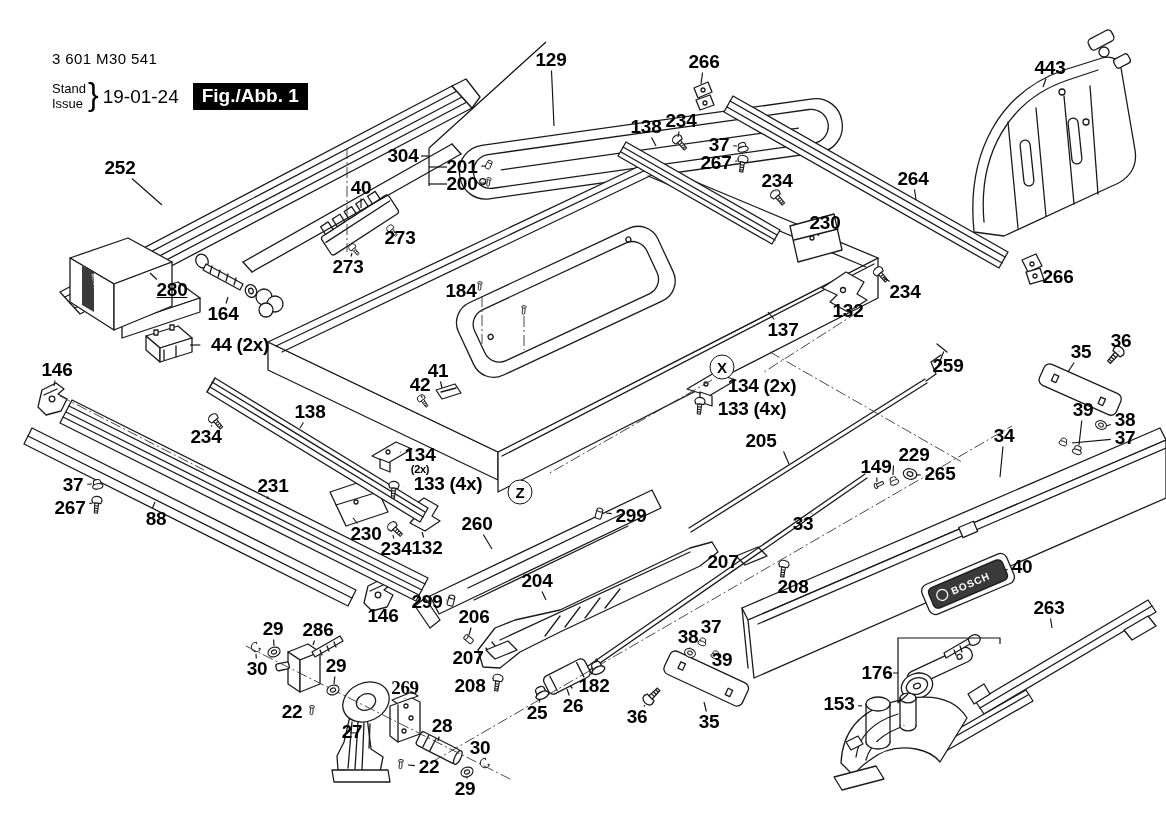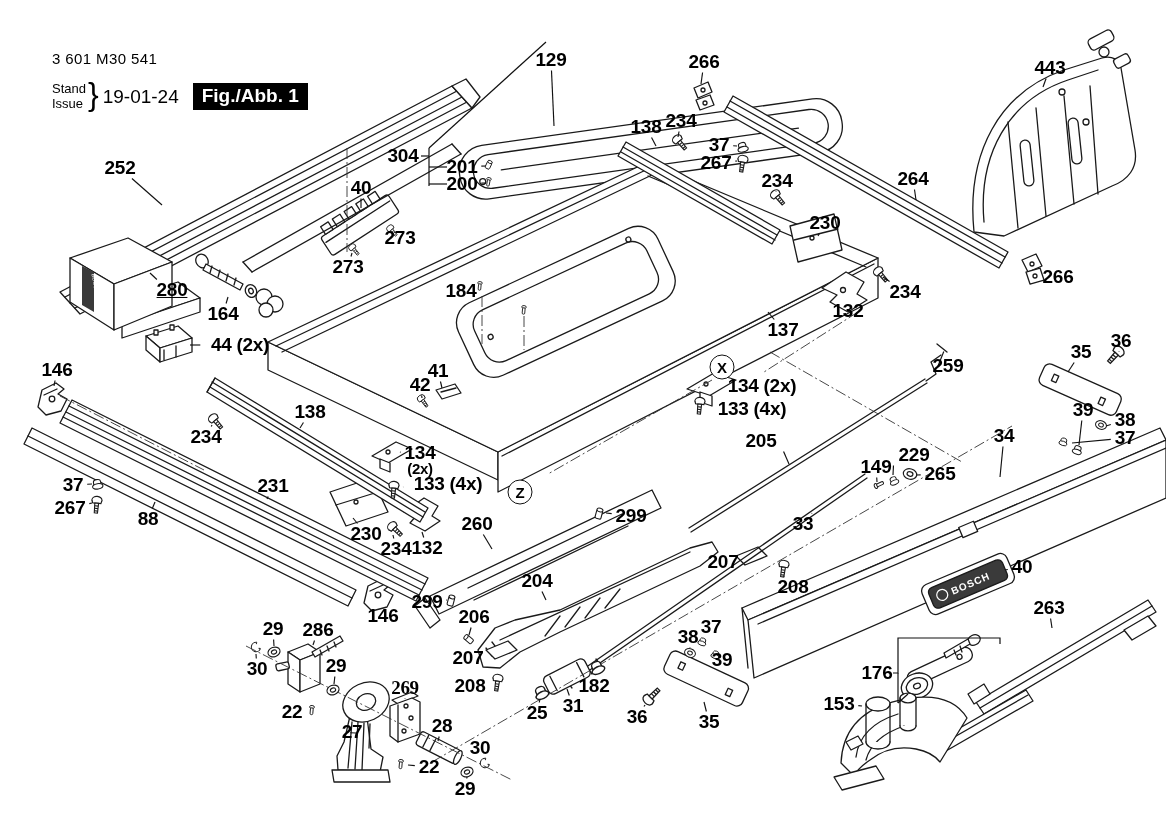--- a/index.html
+++ b/index.html
@@ -1,21 +1,21 @@
 <!DOCTYPE html>
 <html><head>
 <meta charset="utf-8">
 <style>
   html,body{margin:0;padding:0;background:#fff;}
   .stage{position:relative;width:1166px;height:824px;background:#ffffff;overflow:hidden;
          font-family:"Liberation Sans",sans-serif;color:#000;}
   #art{position:absolute;left:0;top:0;}
   .part-label{position:absolute;transform:translate(-50%,-50%);font-weight:bold;font-size:19px;
               line-height:.95;white-space:nowrap;text-align:center;letter-spacing:-0.3px;}
-  .part-label .sub{display: block;font-size:15px;font-weight:bold;}
+  .part-label .sub{display: block;font-size:11px;font-weight:bold;}
   .callout{position:absolute;transform:translate(-50%,-50%);width:23px;height:23px;
            border:1.7px solid #111;border-radius:50%;display:flex;align-items:center;
            justify-content:center;font-weight:bold;font-size:15px;background:#fff;}
   .titleblock{position:absolute;left:52px;top:50px;}
   .partnum{font-size:15px;letter-spacing:.4px;margin-bottom:9px;}
   .standrow{display:flex;align-items:center;}
   .standcol{display:flex;flex-direction:column;font-size:13px;line-height:1.1;}
   .brace{font-size:32px;font-weight:300;margin:0 4px 4px 2px;}
   .date{font-size:19px;margin-right:14px;}
   .figbox{background:#000;color:#fff;font-weight:bold;font-size:19px;padding:2px 9px 3px 9px;}
@@ -768,21 +768,21 @@
       <div class="part-label" style="left: 752px; top: 409px;">133 (4x)</div>
       <div class="part-label" style="left: 948px; top: 341px; margin-top: 25px;">259</div>
       <div class="part-label" style="left: 1121px; top: 341px;">36</div>
       <div class="part-label" style="left: 1081px; top: 352px;">35</div>
       <div class="part-label" style="left: 1083px; top: 410px;">39</div>
       <div class="part-label" style="left: 1125px; top: 420px;">38</div>
       <div class="part-label" style="left: 1125px; top: 438px;">37</div>
       <div class="part-label" style="left: 1004px; top: 436px;">34</div>
       <div class="part-label" style="left: 73px; top: 485px;">37</div>
       <div class="part-label" style="left: 70px; top: 508px;">267</div>
-      <div class="part-label" style="left: 148px; top: 519px;">88</div>
+      <div class="part-label" style="left: 156px; top: 519px;">88</div>
       <div class="part-label" style="left: 273px; top: 486px;">231</div>
       <div class="part-label" style="left: 420px; top: 460px;">134<span class="sub">(2x)</span></div>
       <div class="part-label" style="left: 448px; top: 484px;">133 (4x)</div>
       <div class="part-label" style="left: 366px; top: 534px;">230</div>
       <div class="part-label" style="left: 396px; top: 549px;">234</div>
       <div class="part-label" style="left: 427px; top: 548px;">132</div>
       <div class="part-label" style="left: 477px; top: 524px;">260</div>
       <div class="part-label" style="left: 631px; top: 516px;">299</div>
       <div class="part-label" style="left: 761px; top: 441px;">205</div>
       <div class="part-label" style="left: 894px; top: 455px; margin-left: 20px;">229</div>
@@ -791,21 +791,21 @@
       <div class="part-label" style="left: 803px; top: 524px;">33</div>
       <div class="part-label" style="left: 427px; top: 602px;">299</div>
       <div class="part-label" style="left: 383px; top: 616px;">146</div>
       <div class="part-label" style="left: 537px; top: 581px;">204</div>
       <div class="part-label" style="left: 474px; top: 617px;">206</div>
       <div class="part-label" style="left: 468px; top: 658px;">207</div>
       <div class="part-label" style="left: 470px; top: 686px;">208</div>
       <div class="part-label" style="left: 723px; top: 562px;">207</div>
       <div class="part-label" style="left: 793px; top: 587px;">208</div>
       <div class="part-label" style="left: 537px; top: 713px;">25</div>
-      <div class="part-label" style="left: 573px; top: 706px;">31</div>
+      <div class="part-label" style="left: 573px; top: 706px;">26</div>
       <div class="part-label" style="left: 594px; top: 686px;">182</div>
       <div class="part-label" style="left: 637px; top: 717px;">36</div>
       <div class="part-label" style="left: 709px; top: 722px;">35</div>
       <div class="part-label" style="left: 688px; top: 637px;">38</div>
       <div class="part-label" style="left: 711px; top: 627px;">37</div>
       <div class="part-label" style="left: 722px; top: 660px;">39</div>
       <div class="part-label" style="left: 273px; top: 629px;">29</div>
       <div class="part-label" style="left: 257px; top: 669px;">30</div>
       <div class="part-label" style="left: 318px; top: 630px;">286</div>
       <div class="part-label" style="left: 336px; top: 666px;">29</div>

